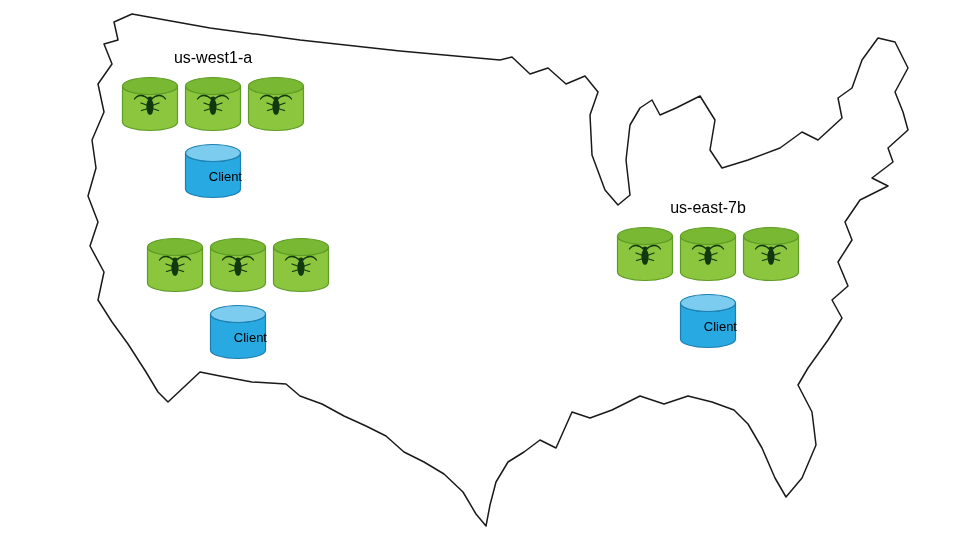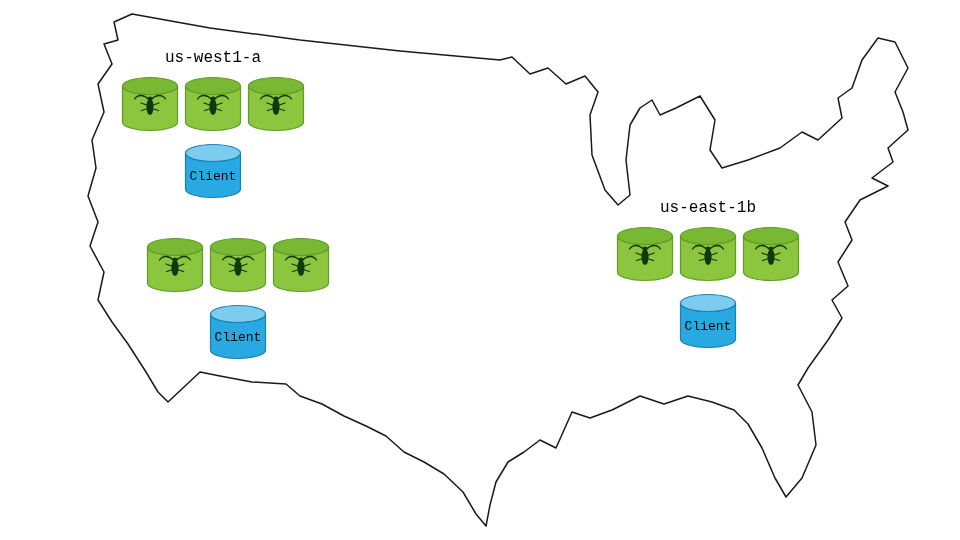--- a/index.html
+++ b/index.html
@@ -1,25 +1,25 @@
 <!DOCTYPE html>
 <html><head>
 <meta charset="utf-8">
 <style>
   html,body{margin:0;padding:0;background:#fff;}
   .stage{
     position:relative;width:960px;height:540px;background:#ffffff;
-    font-family:Liberation Mono, monospace;overflow:hidden;
+    font-family:Liberation Sans, sans-serif;overflow:hidden;
   }
   .map-svg{position:absolute;left:0;top:0;}
   .map-path{fill:none;stroke:#1a1a1a;stroke-width:1.5;stroke-linejoin:round;stroke-linecap:round;}
   .region{position:absolute;width:184px;text-align:center;}
   .region-label{font-size:16px;line-height:20px;color:#000;margin-bottom:8px;}
   .node-row{display:flex;gap:5px;justify-content:center;}
-  .client-wrap{position:relative;width:58px;margin:10px auto 0 auto;}
+  .client-wrap{position:relative;width:58px;margin:10px auto 0 auto;text-align:right;}
   .client-label{position:absolute;left:0;right:0;top:26px;font-size:13px;color:#000;}
   #r1{left:121px;top:48px;}
   #r2{left:146px;top:237px;}
   #r3{left:616px;top:198px;}
   
   .g-body{fill:#8CC63F;stroke:#5E9C25;stroke-width:1.2;}
   .g-top{fill:#79B832;stroke:#5E9C25;stroke-width:1.2;}
   .b-body{fill:#29A9E1;stroke:#1B7FB0;stroke-width:1.2;}
   .b-top{fill:#7CCCEF;stroke:#1B7FB0;stroke-width:1.2;}
   .bug-fill{fill:#12380F;}
@@ -125,21 +125,21 @@
     </div>
     <div class="client-wrap">
       <svg width="58" height="57" viewBox="0 0 58 57">
           <use href="#cyl-blue"></use>
         </svg>
       <span class="client-label">Client</span>
     </div>
   </div>
 
   <div class="region" id="r3">
-    <div class="region-label">us-east-1b</div>
+    <div class="region-label">us-east-7b</div>
     <div class="node-row">
       <svg width="58" height="57" viewBox="0 0 58 57">
           <use href="#cyl-green"></use>
         </svg>
       <svg width="58" height="57" viewBox="0 0 58 57">
           <use href="#cyl-green"></use>
         </svg>
       <svg width="58" height="57" viewBox="0 0 58 57">
           <use href="#cyl-green"></use>
         </svg>

